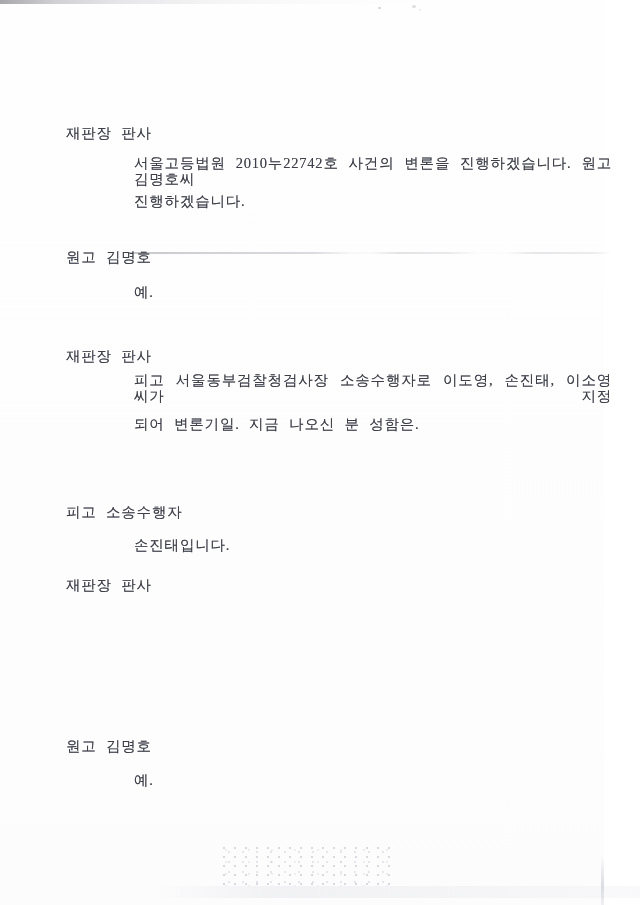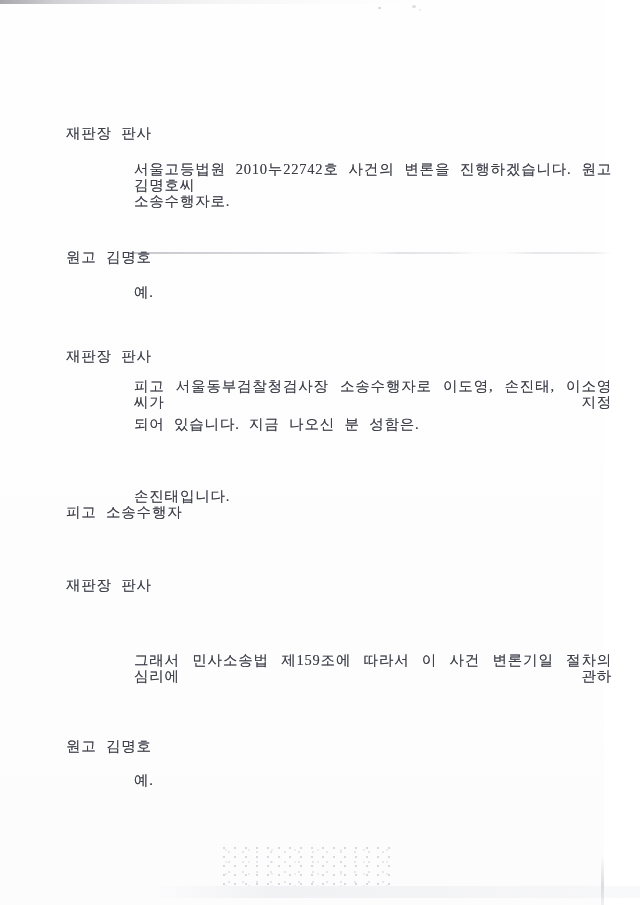--- a/index.html
+++ b/index.html
@@ -25,21 +25,20 @@
     text-shadow: 0 0 0.6px rgba(70,72,85,0.55);
     white-space: nowrap;
   }
   .speaker { left: 66px; }
   .line { left: 134px; }
   .line.fill {
     width: 478px;
     white-space: normal;
     text-align: justify;
     text-align-last: justify;
-    margin-top: 6px;
   }
   
   .top-edge {
     position: absolute; top: 0; left: 0; width: 420px; height: 4px;
     background: linear-gradient(to right,
       rgba(120,120,128,0.65) 0px, rgba(140,140,148,0.40) 55px,
       rgba(170,170,178,0.28) 120px, rgba(200,200,206,0.16) 220px,
       rgba(220,220,226,0.08) 320px, rgba(230,230,236,0) 420px);
   }
   .speck { position: absolute; background: rgba(150,152,162,0.45); border-radius: 50%; }
@@ -86,31 +85,30 @@
   <div class="speck s1"></div>
   <div class="speck s2"></div>
   <div class="speck s3"></div>
   <div class="streak-line"></div>
   <div class="dot-stamp"></div>
   <div class="bottom-band"></div>
   <div class="right-edge"></div>
 
   <div class="speaker" style="top:125px">재판장 판사</div>
   <div class="line fill" style="top:155px">서울고등법원 2010누22742호 사건의 변론을 진행하겠습니다. 원고 김명호씨</div>
-  <div class="line" style="top:193px">소송수행자로.</div>
+  <div class="line" style="top:193px">진행하겠습니다.</div>
 
   <div class="speaker" style="top:249px">원고 김명호</div>
   <div class="line" style="top:284px">예.</div>
 
   <div class="speaker" style="top:348px">재판장 판사</div>
   <div class="line fill" style="top:372px">피고 서울동부검찰청검사장 소송수행자로 이도영, 손진태, 이소영씨가 지정</div>
-  <div class="line" style="top:416px">되어 있습니다. 지금 나오신 분 성함은.</div>
+  <div class="line" style="top:416px">되어 변론기일. 지금 나오신 분 성함은.</div>
 
   <div class="speaker" style="top:504px">피고 소송수행자</div>
-  <div class="line" style="top:488px">손진태입니다.</div>
+  <div class="line" style="top:537px">손진태입니다.</div>
 
   <div class="speaker" style="top:577px">재판장 판사</div>
-  <div class="line fill" style="top:646px">그래서 민사소송법 제159조에 따라서 이 사건 변론기일 절차의 심리에 관하</div>
 
   <div class="speaker" style="top:738px">원고 김명호</div>
   <div class="line" style="top:772px">예.</div>
 
 </div>
 
 </body></html>

